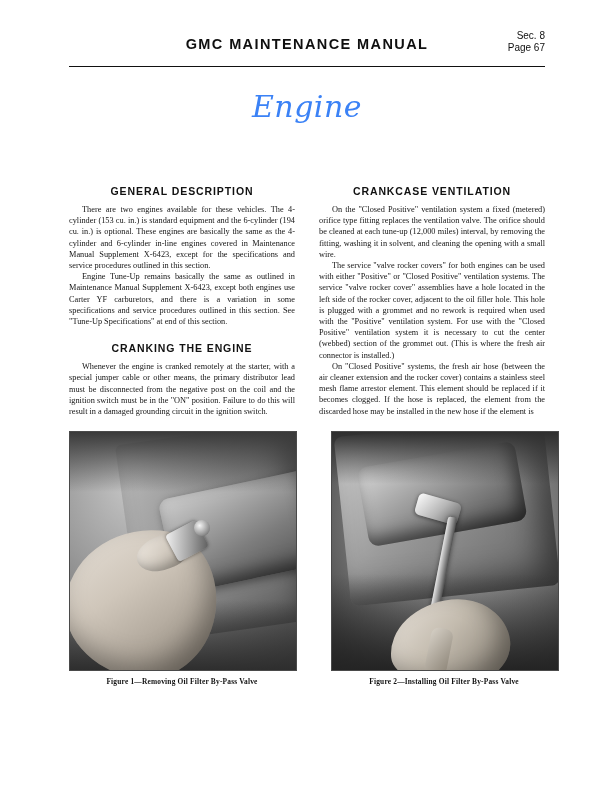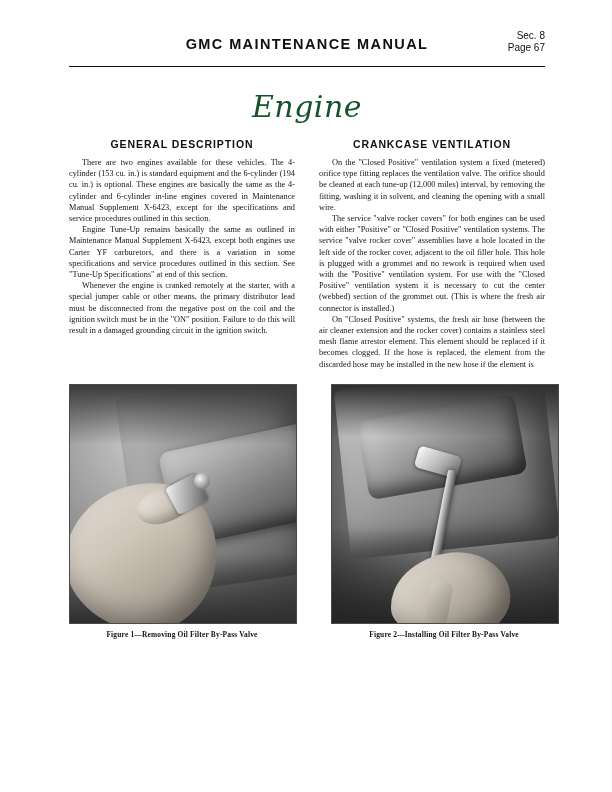--- a/index.html
+++ b/index.html
@@ -55,32 +55,33 @@
     width: 100%;
   }
 
   
   .script-title {
     text-align: center;
     margin-top: 22px;
     font-family: "DejaVu Serif", serif;
     font-style: italic;
     font-size: 30px;
-    color: #14532d;
+    color: #3b82f6;
     letter-spacing: 0.5px;
   }
 
   
   .columns {
     display: flex;
     margin-top: 14px;
     gap: 24px;
   }
   .col {
     width: 226px;
+    margin-top: 47px;
   }
   .sec-head {
     text-align: center;
     font-size: 10.5px;
     font-weight: bold;
     letter-spacing: 0.9px;
     margin: 0 0 7px 0;
     color: #111;
   }
   .sec-head.spaced {
@@ -279,20 +280,21 @@
   <div class="script-title">Engine</div>
 
   <div class="columns">
 
     <div class="col">
       <h2 class="sec-head">GENERAL DESCRIPTION</h2>
       <p class="body">There are two engines available for these vehicles. The 4-cylinder (153 cu. in.) is standard equipment and the 6-cylinder (194 cu. in.) is optional. These engines are basically the same as the 4-cylinder and 6-cylinder in-line engines covered in Maintenance Manual Supplement X-6423, except for the specifications and service procedures outlined in this section.</p>
 
       <p class="body">Engine Tune-Up remains basically the same as outlined in Maintenance Manual Supplement X-6423, except both engines use Carter YF carburetors, and there is a variation in some specifications and service procedures outlined in this section. See "Tune-Up Specifications" at end of this section.</p>
 
+      <h2 class="sec-head spaced">CRANKING THE ENGINE</h2>
       <p class="body">Whenever the engine is cranked remotely at the starter, with a special jumper cable or other means, the primary distributor lead must be disconnected from the negative post on the coil and the ignition switch must be in the "ON" position. Failure to do this will result in a damaged grounding circuit in the ignition switch.</p>
     </div>
 
     <div class="col">
       <h2 class="sec-head">CRANKCASE VENTILATION</h2>
       <p class="body">On the "Closed Positive" ventilation system a fixed (metered) orifice type fitting replaces the ventilation valve. The orifice should be cleaned at each tune-up (12,000 miles) interval, by removing the fitting, washing it in solvent, and cleaning the opening with a small wire.</p>
       <p class="body">The service "valve rocker covers" for both engines can be used with either "Positive" or "Closed Positive" ventilation systems. The service "valve rocker cover" assemblies have a hole located in the left side of the rocker cover, adjacent to the oil filler hole. This hole is plugged with a grommet and no rework is required when used with the "Positive" ventilation system. For use with the "Closed Positive" ventilation system it is necessary to cut the center (webbed) section of the grommet out. (This is where the fresh air connector is installed.)</p>
       <p class="body">On "Closed Positive" systems, the fresh air hose (between the air cleaner extension and the rocker cover) contains a stainless steel mesh flame arrestor element. This element should be replaced if it becomes clogged. If the hose is replaced, the element from the discarded hose may be installed in the new hose if the element is</p>
     </div>
 

